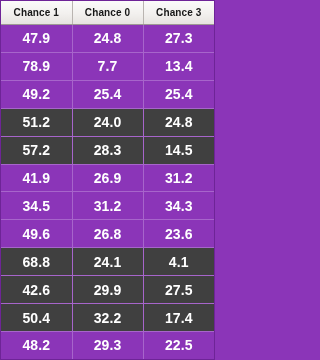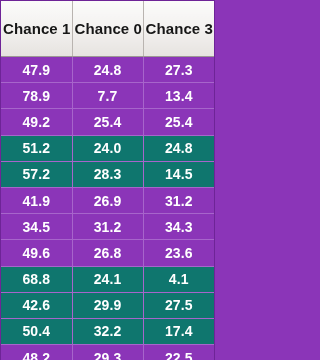--- a/index.html
+++ b/index.html
@@ -27,25 +27,25 @@
   table.data-table {
     width: 100%;
     height: 100%;
     border-collapse: collapse;
     table-layout: fixed;
   }
 
   thead th {
     background: linear-gradient(to bottom, #fbfbfa 0%, #f2f0ee 55%, #e6e3e0 100%);
     color: #171717;
-    font-size: 15px;
+    font-size: 10px;
     font-weight: bold;
     text-align: center;
     height: 23px;
-    padding: 16px 2px;
+    padding: 0 2px;
     border-right: 1px solid #b9b4b0;
     border-bottom: 1px solid #9d9894;
     letter-spacing: 0.1px;
     white-space: nowrap;
     overflow: hidden;
   }
   thead th:last-child {
     border-right: none;
   }
 
@@ -60,21 +60,21 @@
     border-bottom: 1px solid #a765cb;
     letter-spacing: 0.1px;
     white-space: nowrap;
     overflow: hidden;
   }
   tbody td:last-child {
     border-right: none;
   }
 
   tbody tr.row-light td { background: #8b35b8; }
-  tbody tr.row-dark  td { background: #0f766e; margin-left: 19px; }
+  tbody tr.row-dark  td { background: #404040; margin-left: 19px; }
   tbody tr:last-child td { border-bottom: none; }
 </style>
 </head>
 <body>
 
 <div class="table-wrap">
   <table class="data-table">
     <thead>
       <tr>
         <th>Chance 1</th>

